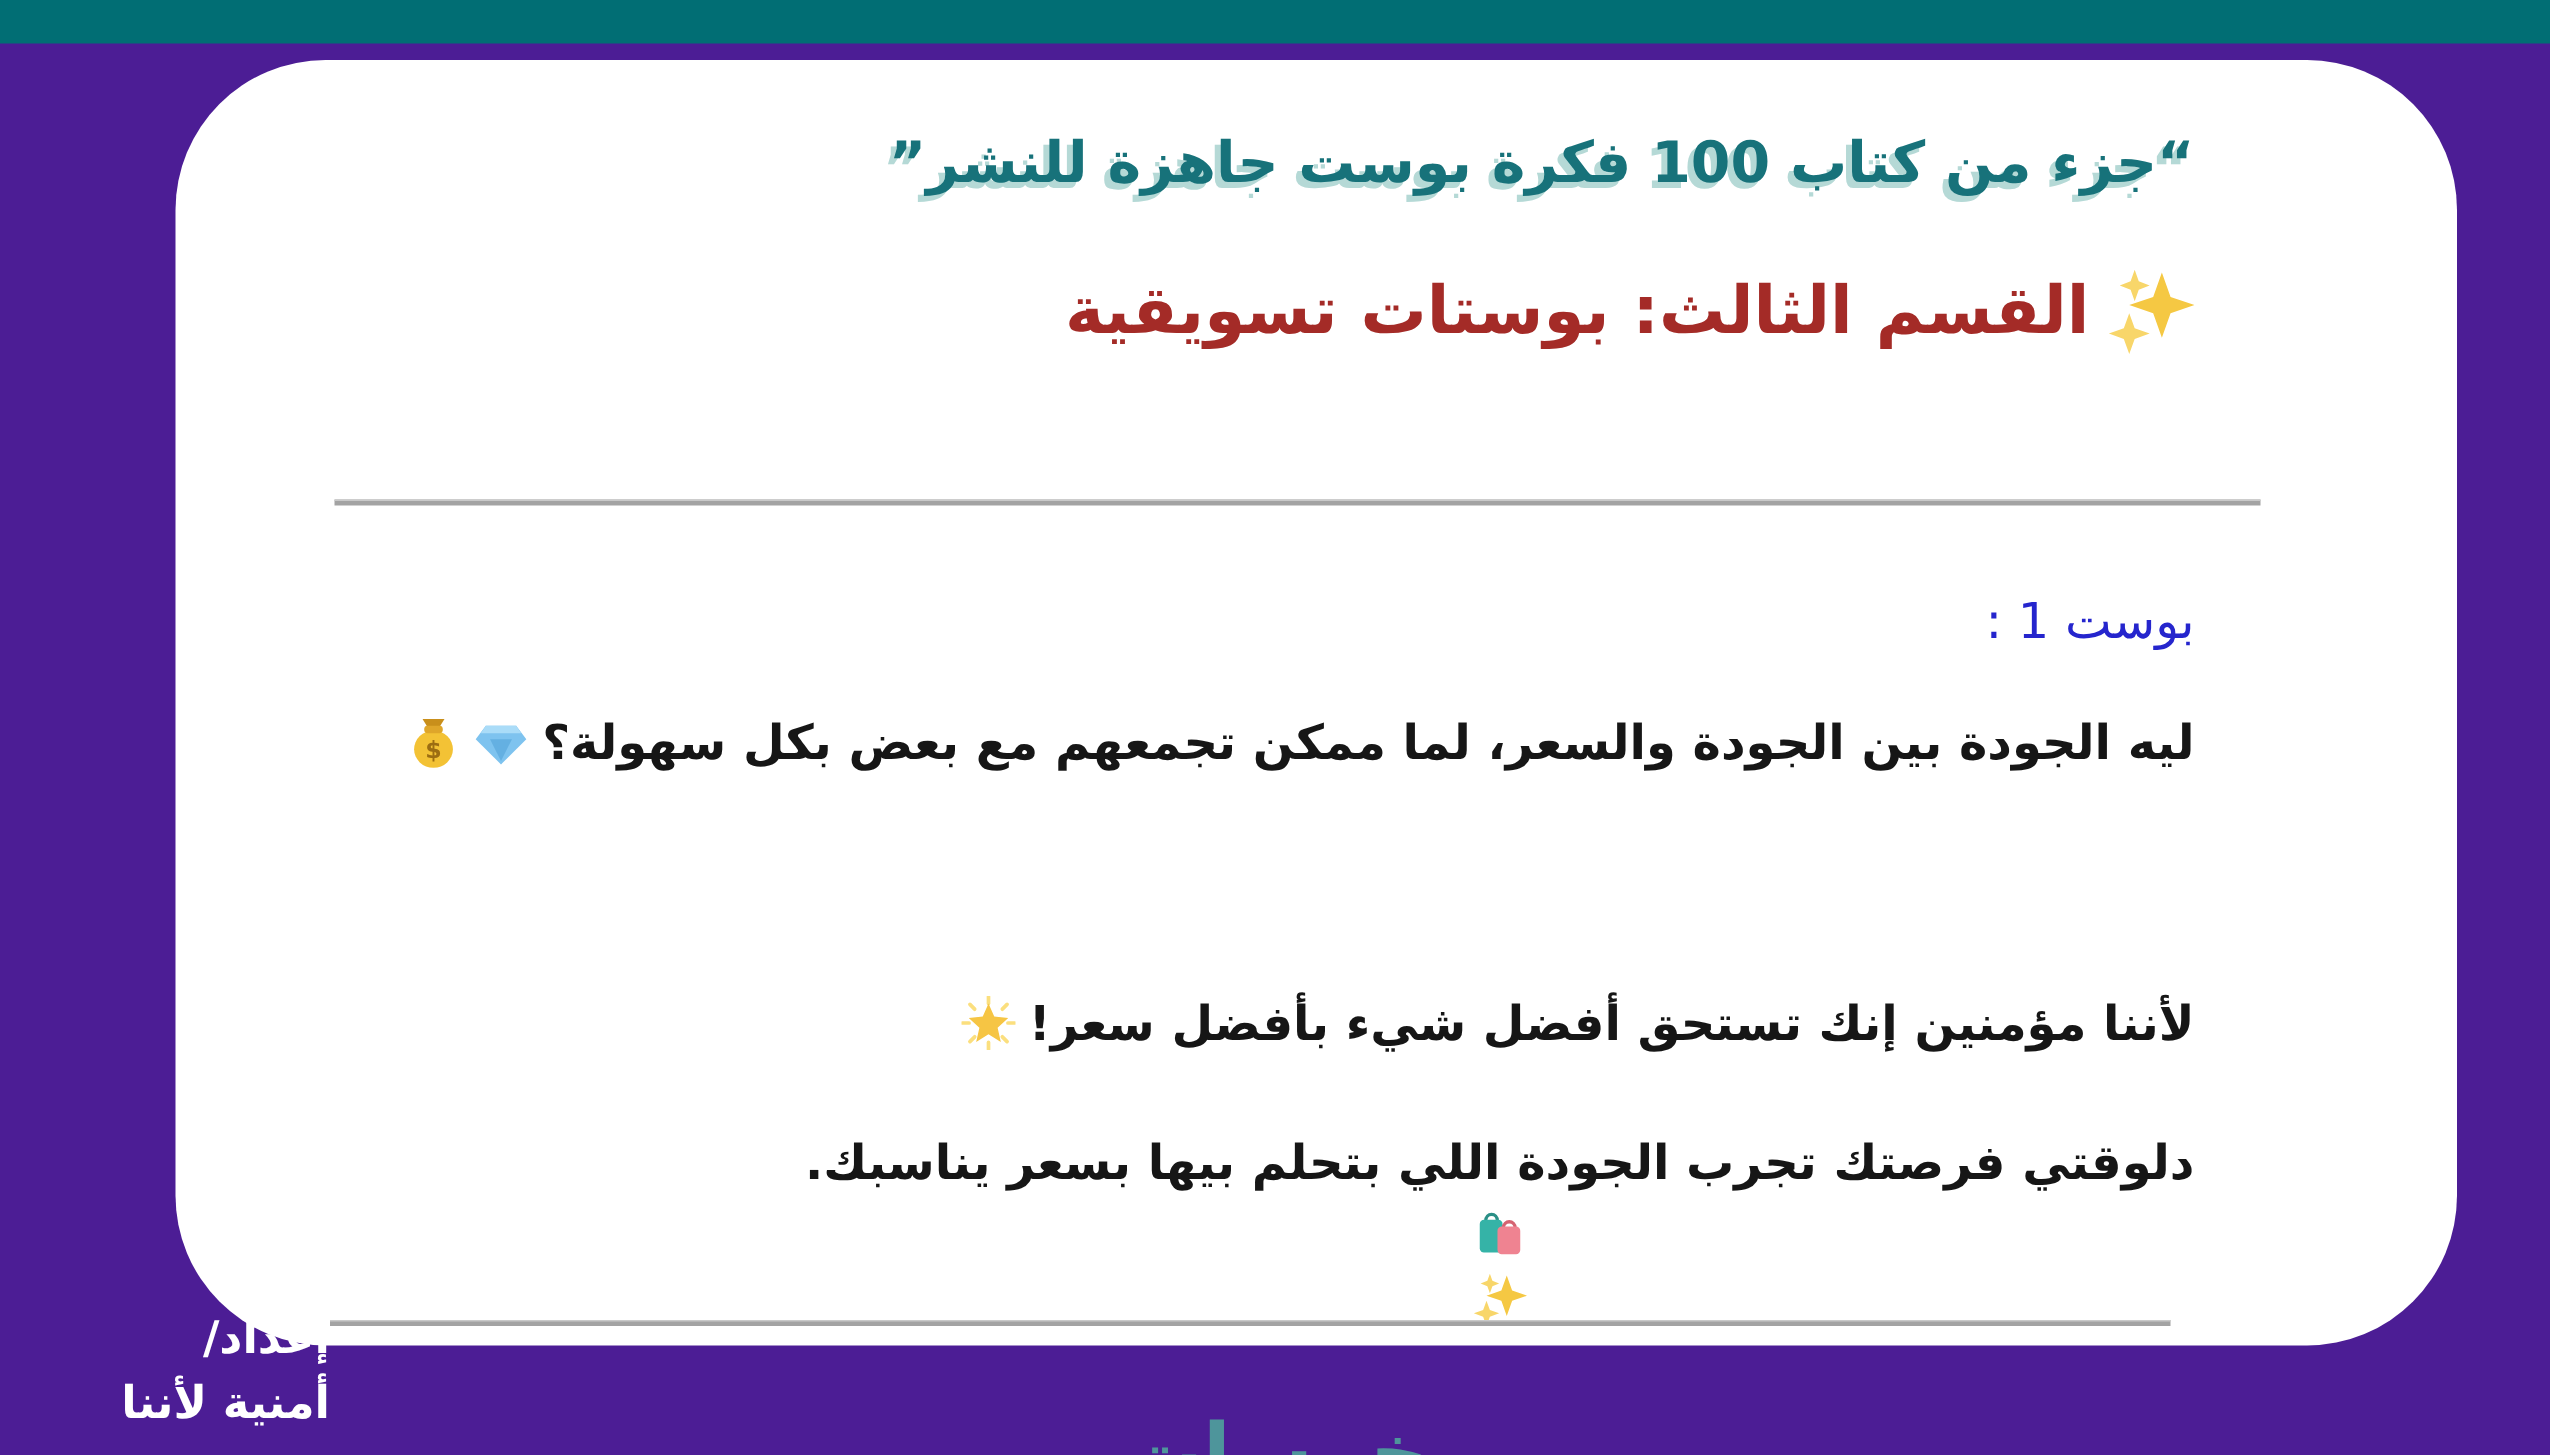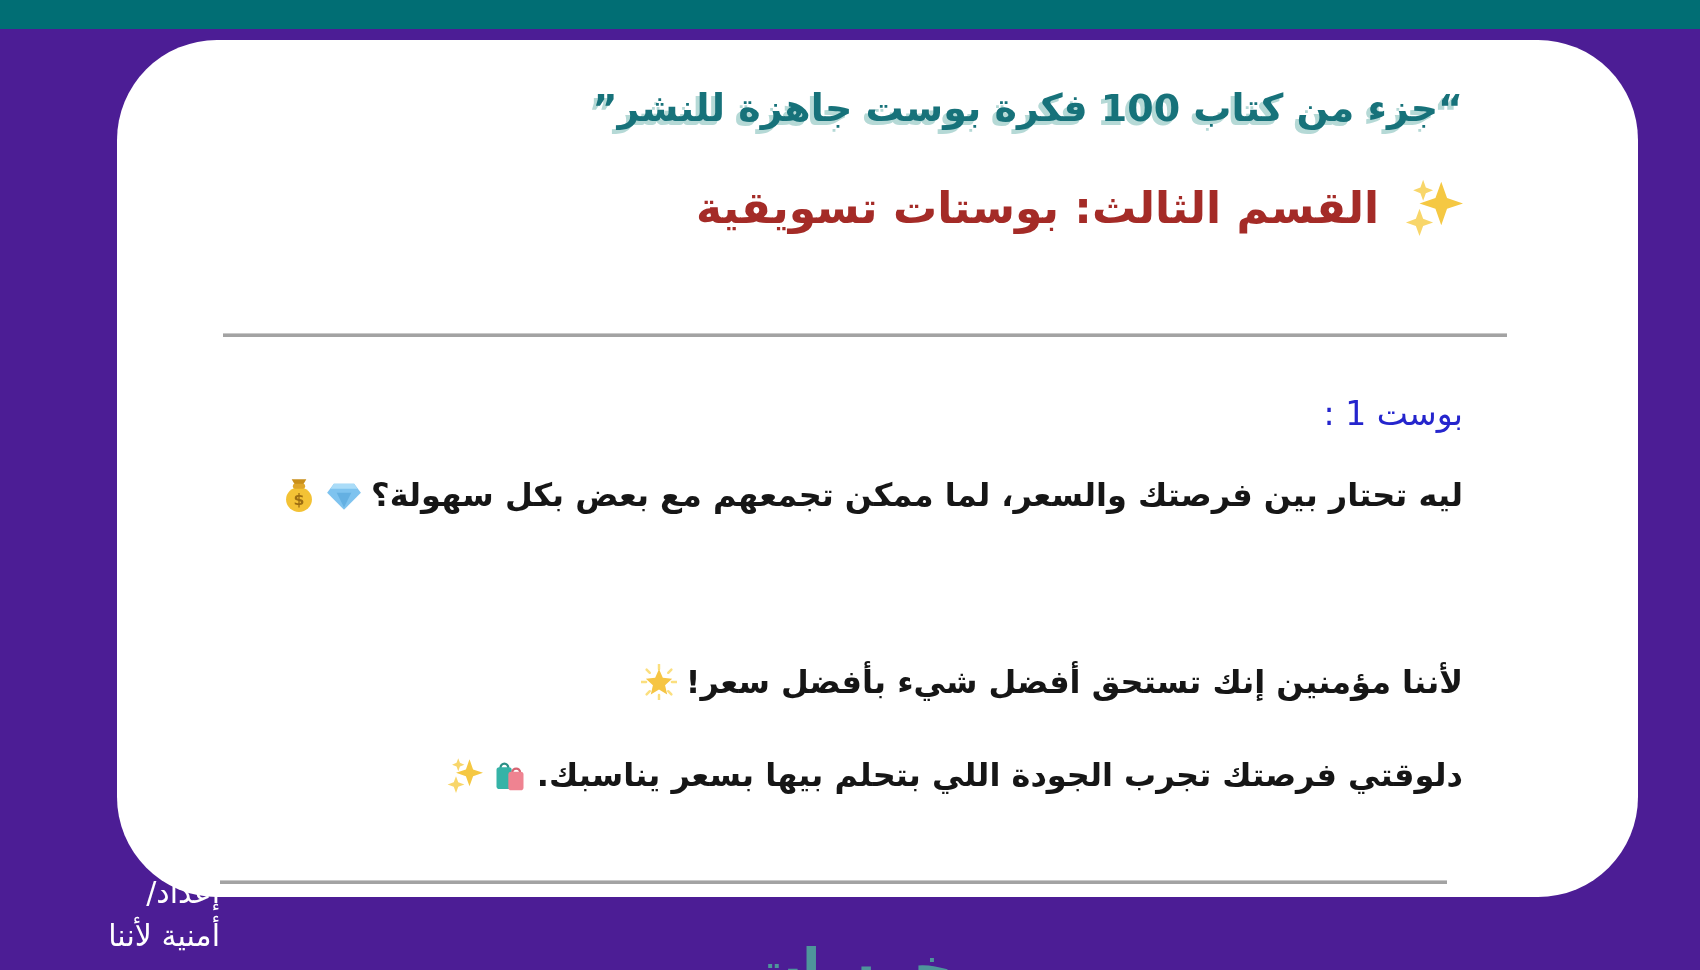--- a/index.html
+++ b/index.html
@@ -17,48 +17,48 @@
     direction:rtl;
   }
   .book-title {
     position:absolute; top:46px; right:175px;
     font-size:38px; font-weight:bold; color:#17727a;
     text-shadow:-4px 4px 0 #b5d9d6;
     white-space:nowrap;
   }
   .section-heading {
     position:absolute; top:138px; right:175px;
-    display:flex; align-items:center; gap:26px;
+    display:flex; align-items:center; gap:12px;
     font-size:44px; font-weight:bold; color:#a42b27;
     white-space:nowrap;
   }
   .divider { position:absolute; height:4px; background:#a3a3a3; border-top:1px solid #c9c9c9; }
   .divider-1 { top:293px; right:131px; width:1284px; }
   .divider-2 { top:840px; right:191px; width:1227px; }
   .post-label {
     position:absolute; top:354px; right:175px;
     font-size:33px; font-weight:normal; color:#2525cd;
     white-space:nowrap;
   }
   .body-line {
     position:absolute; right:175px;
     display:flex; align-items:center; gap:9px;
     font-size:32px; font-weight:bold; color:#161616;
     white-space:nowrap;
   }
   .line-0 { top:436px; }
   .line-1 { top:530px; }
   .line-2 { top:623px;text-align:right; }
-  .line-3 { top:716px; }
+  .line-3 { top:716px;flex-direction:column; }
   .icon { width:36px; height:36px; display:inline-block; flex:0 0 auto; }
   .icon-lg { width:58px; height:58px; display:inline-block; flex:0 0 auto; }
   .credits {
     position:absolute; top:842px; left:28px; width:192px;
     direction:rtl; text-align:right;
-    color:#ffffff; font-weight:normal; font-size:30px; line-height:43px;
+    color:#ffffff; font-weight:bold; font-size:30px; line-height:43px;
     white-space:nowrap;
   }
   .watermark {
     position:absolute; top:908px; left:0; width:100%;
     text-align:center; direction:rtl;
     font-size:54px; font-weight:bold; letter-spacing:2px;
     color:#4e959b;
   }
 </style>
 </head>
@@ -79,21 +79,21 @@
         </svg>
       </span>
       <span>القسم الثالث: بوستات تسويقية</span>
     </div>
 
     <div class="divider divider-1"></div>
 
     <div class="post-label">بوست 1 :</div>
 
     <div class="body-line line-0">
-      <span>ليه تحتار بين فرصتك والسعر، لما ممكن تجمعهم مع بعض بكل سهولة؟</span>
+      <span>ليه الجودة بين الجودة والسعر، لما ممكن تجمعهم مع بعض بكل سهولة؟</span>
       <span class="icon">
         <svg viewBox="0 0 32 32" width="100%" height="100%">
           <polygon points="7,6 25,6 31,14 16,29 1,14" fill="#7ec3ef"></polygon>
           <polygon points="7,6 25,6 28,10.5 4,10.5" fill="#aadcf8"></polygon>
           <polygon points="9.5,14 22.5,14 16,27" fill="#56a6da" opacity="0.65"></polygon>
         </svg>
       </span>
       <span class="icon">
         <svg viewBox="0 0 32 32" width="100%" height="100%">
           <path d="M12.5 7 L9.5 2 L22.5 2 L19.5 7 Z" fill="#c98f1b"></path>

